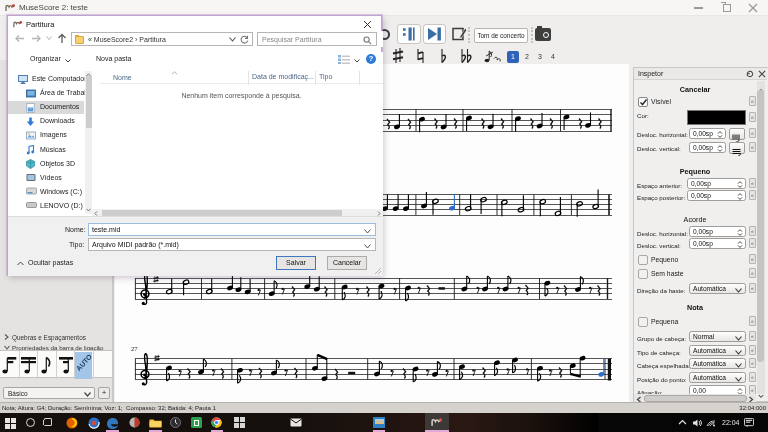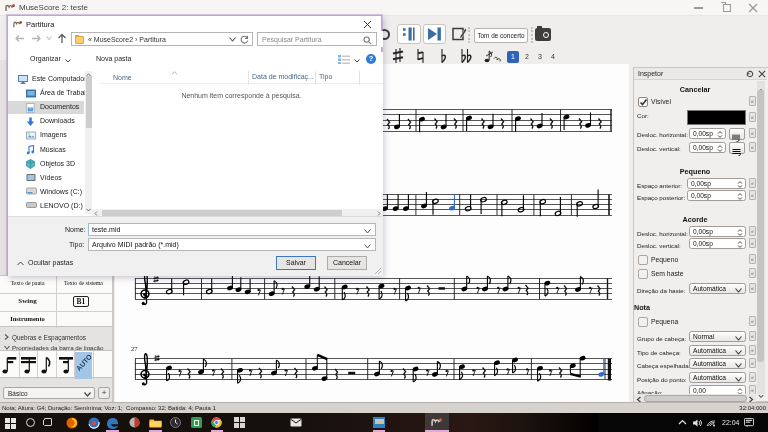--- a/index.html
+++ b/index.html
@@ -374,30 +374,20 @@
       <ellipse cx="572.8" cy="365.7" rx="3.0" ry="2.2" fill="#000" transform="rotate(-20 572.8 365.7)"></ellipse>
       <ellipse cx="582.6" cy="358.2" rx="3.0" ry="2.2" fill="#000" transform="rotate(-20 582.6 358.2)"></ellipse>
       <line x1="570.4" y1="366.2" x2="570.4" y2="373.6" stroke="#000" stroke-width="1"></line>
       <line x1="580.2" y1="358.7" x2="580.2" y2="376.4" stroke="#000" stroke-width="1"></line>
       <line x1="570.2" y1="373.8" x2="580.8" y2="376.6" stroke="#000" stroke-width="2.4"></line>
       <ellipse cx="601.4" cy="374.4" rx="3.0" ry="2.2" fill="#2d6bcf" transform="rotate(-20 601.4 374.4)"></ellipse>
       <line x1="603.8" y1="374.4" x2="603.8" y2="358.4" stroke="#2d6bcf" stroke-width="1.1"></line>
     </svg>
 
 <div class="abs" style="left:0;top:60px;width:114px;height:342px;background:#e5e3e1;border-right:2px solid #cbc8c5;z-index:3">
-  <div class="abs" style="left:0;top:215px;width:112px;height:52px;background:#fbfbfa;border-top:1px solid #c4c1be;border-bottom:1px solid #c4c1be">
-    <div class="abs" style="left:55.5px;top:0;width:1px;height:52px;background:#d2cfcc"></div>
-    <div class="abs" style="left:0;top:16.5px;width:112px;height:1px;background:#d2cfcc"></div>
-    <div class="abs" style="left:0;top:35px;width:112px;height:1px;background:#d2cfcc"></div>
-    <div class="abs" style="left:0;top:4px;width:55px;text-align:center;font-family:'Liberation Serif',serif;font-size:5.8px;color:#111">Texto de pauta</div>
-    <div class="abs" style="left:56px;top:4px;width:55px;text-align:center;font-family:'Liberation Serif',serif;font-size:5.8px;color:#111">Texto de sistema</div>
-    <div class="abs" style="left:0;top:21px;width:55px;text-align:center;font-family:'Liberation Serif',serif;font-weight:bold;font-size:7px;color:#111">Swing</div>
-    <div class="abs" style="left:73px;top:20px;width:16px;height:11px;border:1px solid #222;border-radius:2px;font-family:'Liberation Serif',serif;font-weight:bold;font-size:7.5px;color:#111;text-align:center;line-height:10px">B1</div>
-    <div class="abs" style="left:0;top:39px;width:55px;text-align:center;font-family:'Liberation Serif',serif;font-weight:bold;font-size:6.5px;color:#111">Instrumento</div>
-  </div>
   <div class="abs" style="left:4px;top:274px;font-size:6.4px;color:#333"><svg width="5" height="6" viewBox="0 0 5 6" style="margin-right:3px">
           <path d="M1,0.5 L4,3 L1,5.5" fill="none" stroke="#555" stroke-width="1.1"></path>
         </svg>Quebras e Espaçamentos</div>
   <div class="abs" style="left:4px;top:283.5px;font-size:6.2px;color:#333;white-space:nowrap"><svg width="6" height="5" viewBox="0 0 6 5" style="margin-right:2px">
           <path d="M0.5,1 L3,4 L5.5,1" fill="none" stroke="#555" stroke-width="1.1"></path>
         </svg>Propriedades da barra de ligação</div>
   <div class="abs" style="left:0;top:290px;width:112px;height:28px;background:#fbfbfa;border-top:1px solid #c4c1be;border-bottom:1px solid #c4c1be">
     <div class="abs" style="left:18.5px;top:0;width:1px;height:28px;background:#d2cfcc"></div>
         <div class="abs" style="left:37px;top:0;width:1px;height:28px;background:#d2cfcc"></div>
         <div class="abs" style="left:55.5px;top:0;width:1px;height:28px;background:#d2cfcc"></div>
@@ -497,21 +487,21 @@
       <div class="abs" style="left:3px;top:114px;font-size:6.2px;color:#1a1a1a;white-space:nowrap">Espaço anterior:</div>
       <div class="abs" style="left:53px;top:110px;width:59px;height:11px;background:#fff;border:1px solid #9f9c99;border-radius:2.5px;font-size:6.6px;color:#111;line-height:10px;padding-left:3px">0,00sp<svg class="abs" style="right:2px;top:2px" width="6" height="7" viewBox="0 0 6 7">
           <path d="M1,2.6 L3,0.6 L5,2.6 M1,4.4 L3,6.4 L5,4.4" fill="none" stroke="#333" stroke-width="0.9"></path>
         </svg></div>
       <div class="abs" style="left:115px;top:110px;width:7px;height:10px;background:#e7e5e3;border:1px solid #b5b2af;border-radius:1px;font-size:5px;color:#666;text-align:center;line-height:9px">«</div>
       <div class="abs" style="left:3px;top:126px;font-size:6.2px;color:#1a1a1a;white-space:nowrap">Espaço posterior:</div>
       <div class="abs" style="left:53px;top:122px;width:59px;height:11px;background:#fff;border:1px solid #9f9c99;border-radius:2.5px;font-size:6.6px;color:#111;line-height:10px;padding-left:3px">0,00sp<svg class="abs" style="right:2px;top:2px" width="6" height="7" viewBox="0 0 6 7">
           <path d="M1,2.6 L3,0.6 L5,2.6 M1,4.4 L3,6.4 L5,4.4" fill="none" stroke="#333" stroke-width="0.9"></path>
         </svg></div>
       <div class="abs" style="left:115px;top:122px;width:7px;height:10px;background:#e7e5e3;border:1px solid #b5b2af;border-radius:1px;font-size:5px;color:#666;text-align:center;line-height:9px">«</div>
-      <div class="abs" style="left:0;top:147px;width:122px;text-align:center;font-size:7.2px;font-weight:bold;color:#111">Acorde</div>
+      <div class="abs" style="left:0;top:147px;width:122px;text-align:center;font-size:7.2px;font-weight:normal;color:#111">Acorde</div>
       <div class="abs" style="left:3px;top:162px;font-size:6.2px;color:#1a1a1a;white-space:nowrap">Desloc. horizontal:</div>
       <div class="abs" style="left:55px;top:158px;width:57px;height:11px;background:#fff;border:1px solid #9f9c99;border-radius:2.5px;font-size:6.6px;color:#111;line-height:10px;padding-left:3px">0,00sp<svg class="abs" style="right:2px;top:2px" width="6" height="7" viewBox="0 0 6 7">
           <path d="M1,2.6 L3,0.6 L5,2.6 M1,4.4 L3,6.4 L5,4.4" fill="none" stroke="#333" stroke-width="0.9"></path>
         </svg></div>
       <div class="abs" style="left:115px;top:158px;width:7px;height:10px;background:#e7e5e3;border:1px solid #b5b2af;border-radius:1px;font-size:5px;color:#666;text-align:center;line-height:9px">«</div>
       <div class="abs" style="left:3px;top:174px;font-size:6.2px;color:#1a1a1a;white-space:nowrap">Desloc. vertical:</div>
       <div class="abs" style="left:55px;top:170px;width:57px;height:11px;background:#fff;border:1px solid #9f9c99;border-radius:2.5px;font-size:6.6px;color:#111;line-height:10px;padding-left:3px">0,00sp<svg class="abs" style="right:2px;top:2px" width="6" height="7" viewBox="0 0 6 7">
           <path d="M1,2.6 L3,0.6 L5,2.6 M1,4.4 L3,6.4 L5,4.4" fill="none" stroke="#333" stroke-width="0.9"></path>
         </svg></div>
       <div class="abs" style="left:115px;top:170px;width:7px;height:10px;background:#e7e5e3;border:1px solid #b5b2af;border-radius:1px;font-size:5px;color:#666;text-align:center;line-height:9px">«</div>
@@ -523,21 +513,21 @@
       <svg class="abs" style="left:4px;top:201px" width="11" height="11" viewBox="0 0 11 11">
         <rect x="0.5" y="0.5" width="9" height="9" rx="1.5" fill="#f2f1f0" stroke="#a9a6a3"></rect>
       </svg>
       <div class="abs" style="left:17px;top:202px;font-size:6.8px;color:#1a1a1a">Sem haste</div>
       <div class="abs" style="left:115px;top:200px;width:7px;height:10px;background:#e7e5e3;border:1px solid #b5b2af;border-radius:1px;font-size:5px;color:#666;text-align:center;line-height:9px">«</div>
       <div class="abs" style="left:3px;top:219px;font-size:6.2px;color:#1a1a1a;white-space:nowrap">Direção da haste:</div>
       <div class="abs" style="left:55px;top:215px;width:57px;height:11px;background:linear-gradient(#fefefe,#e8e6e4);border:1px solid #9f9c99;border-radius:2.5px;font-size:6.6px;color:#111;line-height:10px;padding-left:3px">Automática<svg class="abs" style="right:3px;top:3.5px" width="7" height="5" viewBox="0 0 7 5">
           <path d="M0.5,0.5 L3.5,4 L6.5,0.5" fill="none" stroke="#333" stroke-width="1.1"></path>
         </svg></div>
       <div class="abs" style="left:115px;top:215px;width:7px;height:10px;background:#e7e5e3;border:1px solid #b5b2af;border-radius:1px;font-size:5px;color:#666;text-align:center;line-height:9px">«</div>
-      <div class="abs" style="left:0;top:235px;width:122px;font-size:7.2px;font-weight:bold;color:#111">Nota</div>
+      <div class="abs" style="left:0;top:235px;width:122px;text-align:center;font-size:7.2px;font-weight:bold;color:#111">Nota</div>
       <svg class="abs" style="left:4px;top:249px" width="11" height="11" viewBox="0 0 11 11">
         <rect x="0.5" y="0.5" width="9" height="9" rx="1.5" fill="#f2f1f0" stroke="#a9a6a3"></rect>
       </svg>
       <div class="abs" style="left:17px;top:250px;font-size:6.8px;color:#1a1a1a">Pequena</div>
       <div class="abs" style="left:115px;top:248px;width:7px;height:10px;background:#e7e5e3;border:1px solid #b5b2af;border-radius:1px;font-size:5px;color:#666;text-align:center;line-height:9px">«</div>
       <div class="abs" style="left:3px;top:267px;font-size:6.2px;color:#1a1a1a;white-space:nowrap">Grupo de cabeça:</div>
       <div class="abs" style="left:55px;top:263px;width:57px;height:11px;background:linear-gradient(#fefefe,#e8e6e4);border:1px solid #9f9c99;border-radius:2.5px;font-size:6.6px;color:#111;line-height:10px;padding-left:3px">Normal<svg class="abs" style="right:3px;top:3.5px" width="7" height="5" viewBox="0 0 7 5">
           <path d="M0.5,0.5 L3.5,4 L6.5,0.5" fill="none" stroke="#333" stroke-width="1.1"></path>
         </svg></div>
       <div class="abs" style="left:115px;top:263px;width:7px;height:10px;background:#e7e5e3;border:1px solid #b5b2af;border-radius:1px;font-size:5px;color:#666;text-align:center;line-height:9px">«</div>

